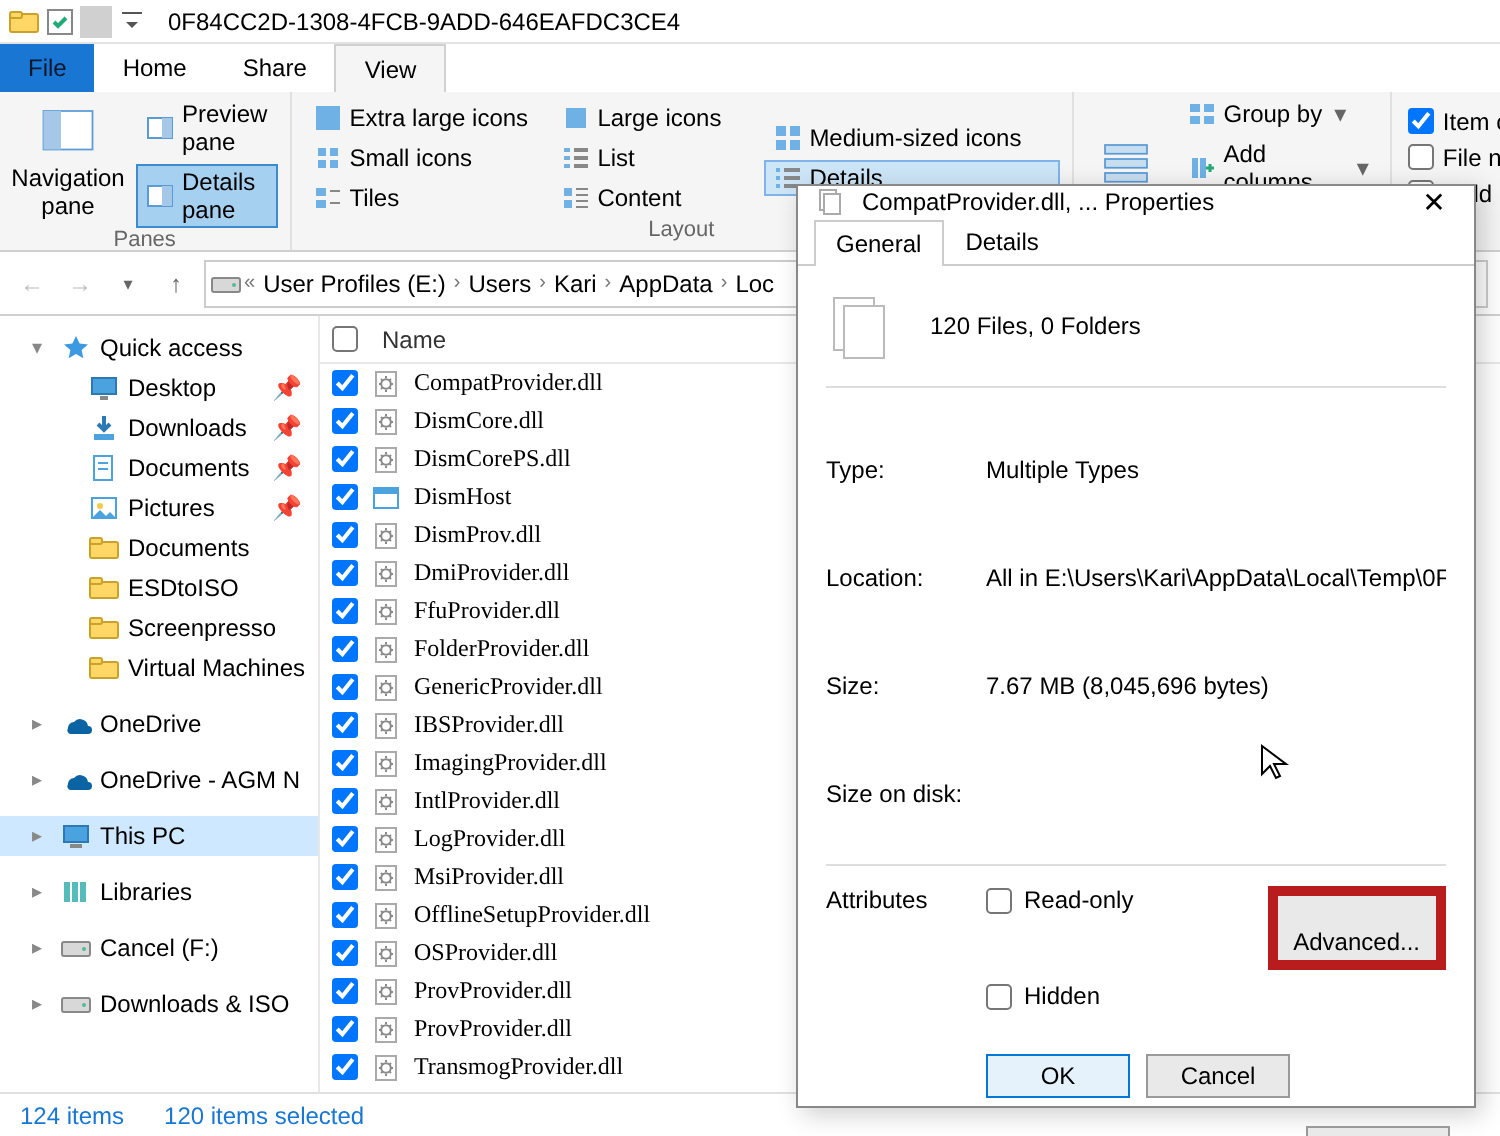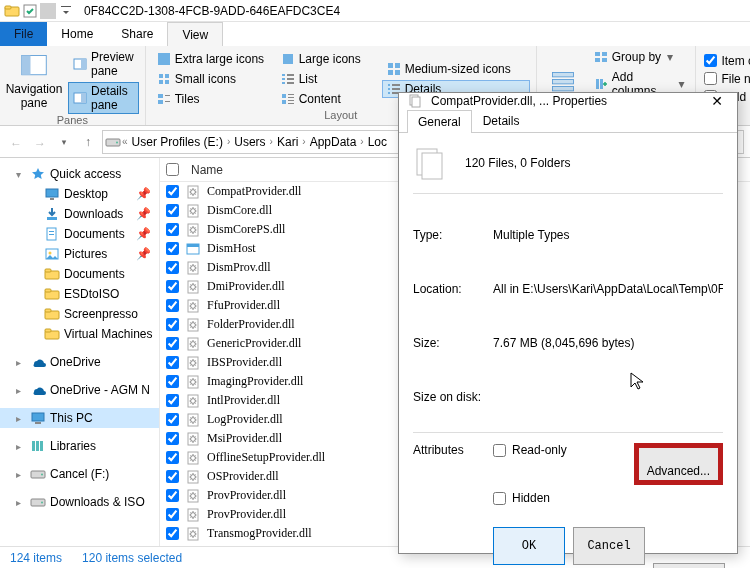--- a/index.html
+++ b/index.html
@@ -76,21 +76,21 @@
 .propdlg .summary svg { width:36px; height:36px; }
 .propdlg .kv { display:flex; padding: 6px 0; margin-top: 28px; }
 .propdlg .kv .k { width: 80px; }
 .propdlg .kv .v { flex:1; }
 .propdlg .attrs { display:flex; padding-top:10px; margin-top:22px; border-top:1px solid #ddd; }
 .propdlg .attrs .k { width:80px; }
 .propdlg .attrs .opts { flex:1; display:flex; flex-direction:column; gap:6px; }
 .propdlg .attrs .advrow { display:flex; gap:8px; align-items:flex-start; }
 .propdlg .attrs label { display:flex; gap:6px; align-items:flex-end; }
 .propdlg .btnrow { display:flex; justify-content:flex-end; gap:8px; padding:10px 12px; }
-.propdlg .btnrow button { width:72px; height:38px; border:1px solid #999; background:#e9e9e9;font-family:Liberation Mono, monospace; }
+.propdlg .btnrow button { width:72px; height:22px; border:1px solid #999; background:#e9e9e9; }
 .propdlg .btnrow button.def { border:1px solid #0078d7; background:#e5f1fb; }
 .propdlg .btnrow button:disabled { color:#be185d;margin-top:36px; }
 
 .cursor { position:absolute; top:372px; left:630px; pointer-events:none; }
 </style>
 </head>
 <body>
 
 <div class="titlebar">
   <div class="qat">

